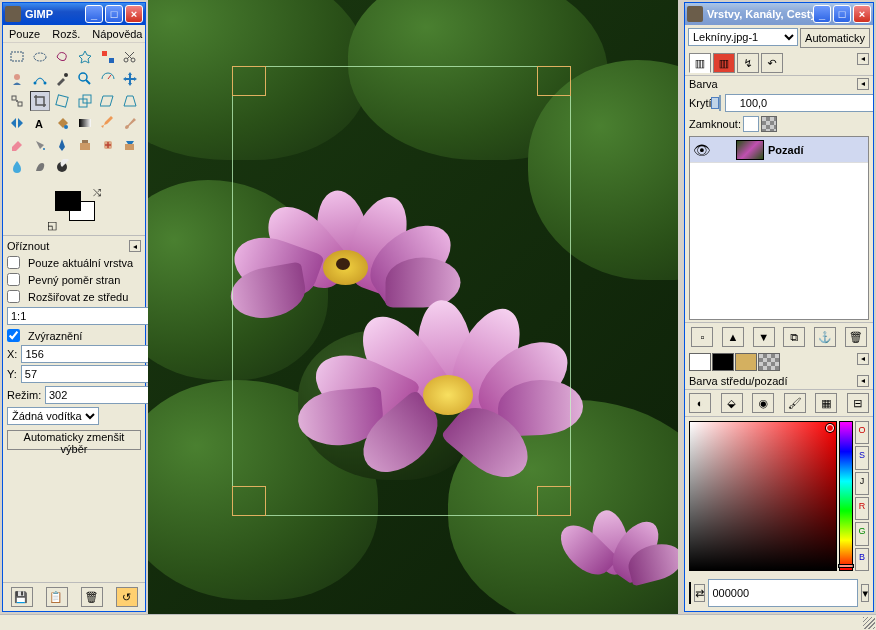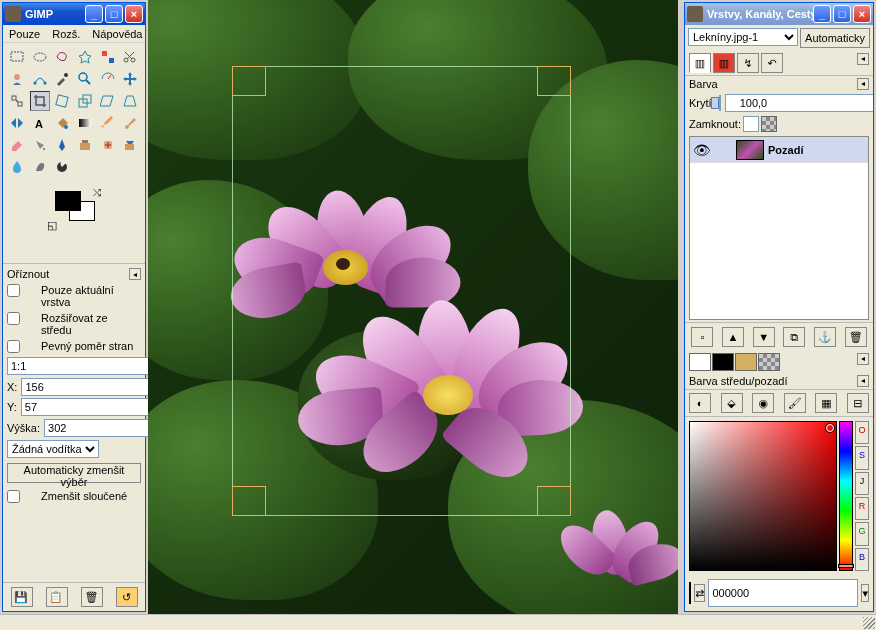--- a/index.html
+++ b/index.html
@@ -23,24 +23,24 @@
 .tool-grid { display: grid; grid-template-columns: repeat(6, 1fr); gap: 2px; padding: 4px; }
 .tool { width: 20px; height: 20px; display: flex; align-items: center; justify-content: center; border: 1px solid transparent; cursor: pointer; }
 .tool.sel { background: #d0d4e0; border: 1px inset #888; }
 .tool svg { width: 16px; height: 16px; }
 .swatch-area { height: 42px; position: relative; margin: 6px auto; width: 54px; }
 .swatch-fg { position: absolute; left: 8px; top: 4px; width: 26px; height: 20px; background: #000; border: 1px solid #000; z-index: 2; }
 .swatch-bg { position: absolute; left: 22px; top: 14px; width: 26px; height: 20px; background: #fff; border: 1px solid #000; }
 .swatch-reset { position: absolute; left: 0; bottom: 0; width: 10px; height: 10px; }
 .swatch-swap { position: absolute; right: 0; top: 0; font-size: 10px; cursor: pointer; }
 
-.opt-section { border-top: 1px solid #bbb; padding: 2px 4px; margin-top: 28px; }
+.opt-section { border-top: 1px solid #bbb; padding: 2px 4px; }
 .opt-header { display: flex; justify-content: space-between; align-items: center; padding: 2px 0; }
 .opt-header .tri { width: 12px; height: 12px; border: 1px solid #888; display: flex; align-items: center; justify-content: center; font-size: 8px; cursor: pointer; }
-.chk-row { display: flex; align-items: flex-start; gap: 21px; padding: 2px 0; }
+.chk-row { display: flex; align-items: flex-end; gap: 8px; padding: 2px 0; }
 .chk-row input[type=checkbox] { width: 13px; height: 13px; }
 .num-row { display: flex; align-items: center; gap: 4px; padding: 1px 0; }
 .num-row label { width: 34px; }
 .num-row input[type=text] { flex: 1; border: 1px solid #7f9db9; height: 18px; padding: 0 3px; background: #fff; }
 .spinner { width: 12px; display: flex; flex-direction: column; }
 .spinner div { height: 8px; border: 1px solid #7f9db9; background: #ece9d8; font-size: 6px; line-height: 6px; text-align: center; cursor: pointer; }
 .btn { border: 1px solid #888; background: #ece9d8; height: 20px; padding: 0 6px; cursor: pointer; }
 .btn.wide { width: 100%; margin-top: 4px; }
 select { border: 1px solid #7f9db9; background: #fff; height: 18px; }
 
@@ -329,67 +329,67 @@
     <div class="opt-header">
       <span>Oříznout</span>
       <div class="tri">◂</div>
     </div>
     <div class="chk-row">
         <input type="checkbox" style="">
         <span>Pouze aktuální vrstva</span>
       </div>
     <div class="chk-row">
         <input type="checkbox" style="">
-        <span>Rozšiřovat ze středu</span>
+        <span>Pevný poměr stran</span>
       </div>
     <div class="chk-row">
         <input type="checkbox" style="">
-        <span>Pevný poměr stran</span>
+        <span>Rozšiřovat ze středu</span>
       </div>
     <div class="num-row">
         <input type="text" value="1:1" style="">
         <div class="spinner">
           <div>▴</div>
           <div>▾</div>
         </div>
         <div class="lbtn">⬍</div>
+      </div>
+    <div class="chk-row">
+        <input type="checkbox" checked="" style="">
+        <span>Zvýraznění</span>
       </div>
     <div class="num-row">
         <label>X:</label>
         <input type="text" value="156" style="">
         <div class="spinner">
           <div>▴</div>
           <div>▾</div>
         </div>
       </div>
     <div class="num-row">
         <label>Y:</label>
         <input type="text" value="57" style="">
         <div class="spinner">
           <div>▴</div>
           <div>▾</div>
         </div>
       </div>
     <div class="num-row">
-        <label>Výška:</label>
+        <label>Režim:</label>
         <input type="text" value="302" style="">
         <div class="spinner">
           <div>▴</div>
           <div>▾</div>
         </div>
         <button class="btn">Pevné</button>
       </div>
     <div class="num-row">
         <select><option>Žádná vodítka</option></select>
       </div>
     <button class="btn wide">Automaticky zmenšit výběr</button>
-    <div class="chk-row">
-        <input type="checkbox" style="">
-        <span>Zmenšit sloučené</span>
-      </div>
   </div>
 
   <div class="bottom-btns">
     <div class="bottom-btn">💾</div>
     <div class="bottom-btn">📋</div>
     <div class="bottom-btn">🗑</div>
     <div class="bottom-btn hi">↺</div>
   </div>
 </div>
 

